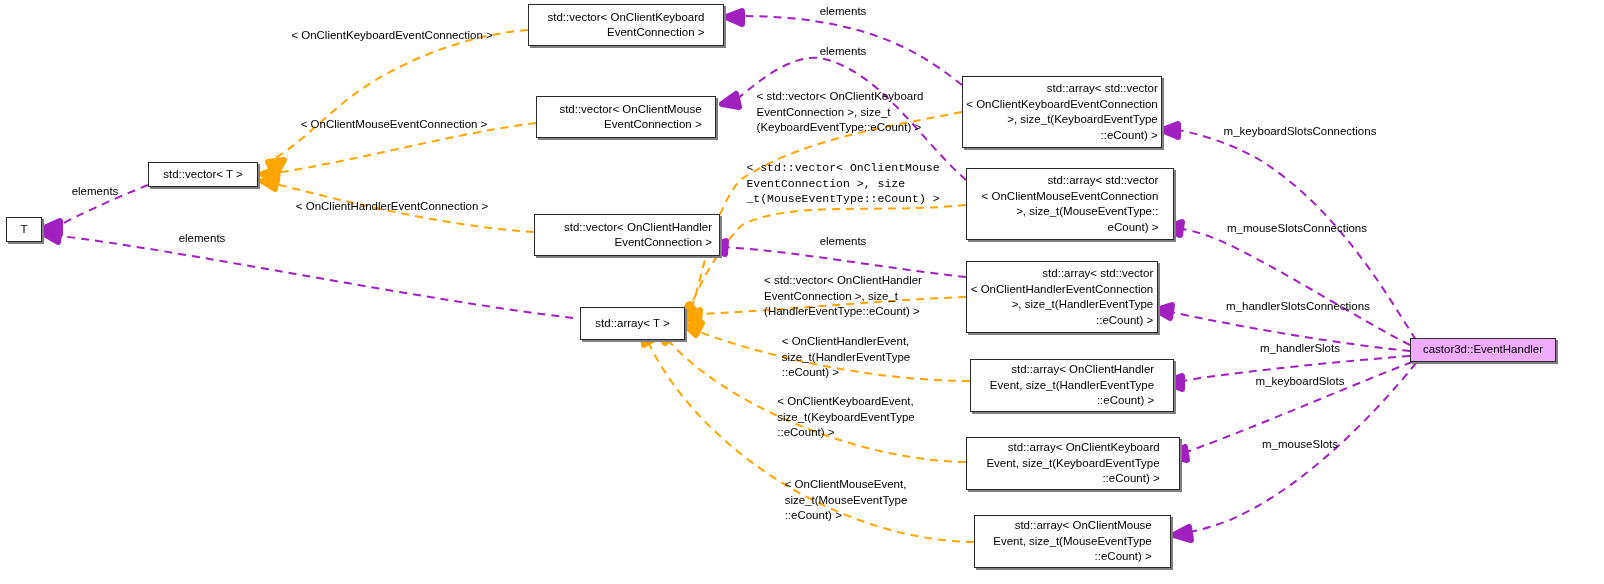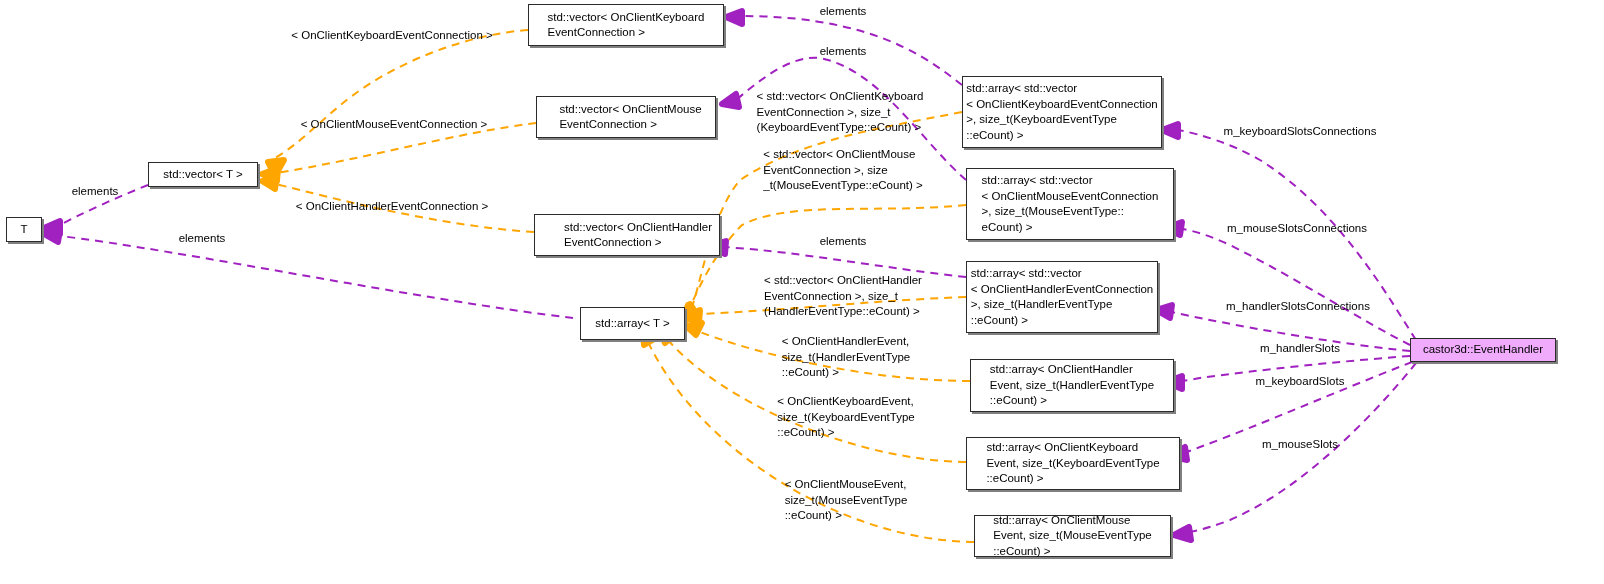--- a/index.html
+++ b/index.html
@@ -26,21 +26,21 @@
   }
   .node {
     position: absolute;
     box-sizing: border-box;
     border: 1px solid #2b2b2b;
     background: #ffffff;
     box-shadow: 2px 2px 0 0 #808080;
     display: flex;
     align-items: center;
     justify-content: center;
-    text-align: left;
+    text-align: right;
     font-size: 11.5px;
     line-height: 15.5px;
     color: #000000;
     font-family: "Liberation Sans", sans-serif;
     white-space: pre-line;
     padding: 1px 3px;
   }
   .node.highlight {
     background: #f0abfc;
   }
@@ -124,35 +124,35 @@
       <div class="node" style="left: 966px; top: 261px; width: 192px; height: 72px;">std::array&lt; std::vector
 &lt; OnClientHandlerEventConnection
 &gt;, size_t(HandlerEventType
 ::eCount) &gt;</div>
       <div class="node" style="left: 970px; top: 359px; width: 204px; height: 53px;">std::array&lt; OnClientHandler
 Event, size_t(HandlerEventType
 ::eCount) &gt;</div>
       <div class="node" style="left: 966px; top: 437px; width: 214px; height: 53px;">std::array&lt; OnClientKeyboard
 Event, size_t(KeyboardEventType
 ::eCount) &gt;</div>
-      <div class="node" style="left: 974px; top: 515px; width: 197px; height: 42px;">std::array&lt; OnClientMouse
+      <div class="node" style="left: 974px; top: 515px; width: 197px; height: 53px;">std::array&lt; OnClientMouse
 Event, size_t(MouseEventType
 ::eCount) &gt;</div>
       <div class="node highlight" style="left: 1410px; top: 338px; width: 146px; height: 24px;">castor3d::EventHandler</div>
     </div>
   <div id="labels-layer">
       <div class="edge-label" style="left: 392px; top: 28px;">&lt; OnClientKeyboardEventConnection &gt;</div>
       <div class="edge-label" style="left: 394px; top: 117px;">&lt; OnClientMouseEventConnection &gt;</div>
       <div class="edge-label" style="left: 392px; top: 185px; margin-top: 14px;">&lt; OnClientHandlerEventConnection &gt;</div>
       <div class="edge-label" style="left: 95px; top: 184px;">elements</div>
       <div class="edge-label" style="left: 202px; top: 231px;">elements</div>
       <div class="edge-label" style="left: 840px; top: 89px;">&lt; std::vector&lt; OnClientKeyboard
 EventConnection &gt;, size_t
 (KeyboardEventType::eCount) &gt;</div>
-      <div class="edge-label" style="left: 843px; top: 147px;">&lt; std::vector&lt; OnClientMouse
+      <div class="edge-label" style="left: 843px; top: 160px; font-family: Liberation Mono, monospace;">&lt; std::vector&lt; OnClientMouse
 EventConnection &gt;, size
 _t(MouseEventType::eCount) &gt;</div>
       <div class="edge-label" style="left: 843px; top: 273px;">&lt; std::vector&lt; OnClientHandler
 EventConnection &gt;, size_t
 (HandlerEventType::eCount) &gt;</div>
       <div class="edge-label" style="left: 846px; top: 334px;">&lt; OnClientHandlerEvent,
 size_t(HandlerEventType
 ::eCount) &gt;</div>
       <div class="edge-label" style="left: 846px; top: 394px;">&lt; OnClientKeyboardEvent,
 size_t(KeyboardEventType

